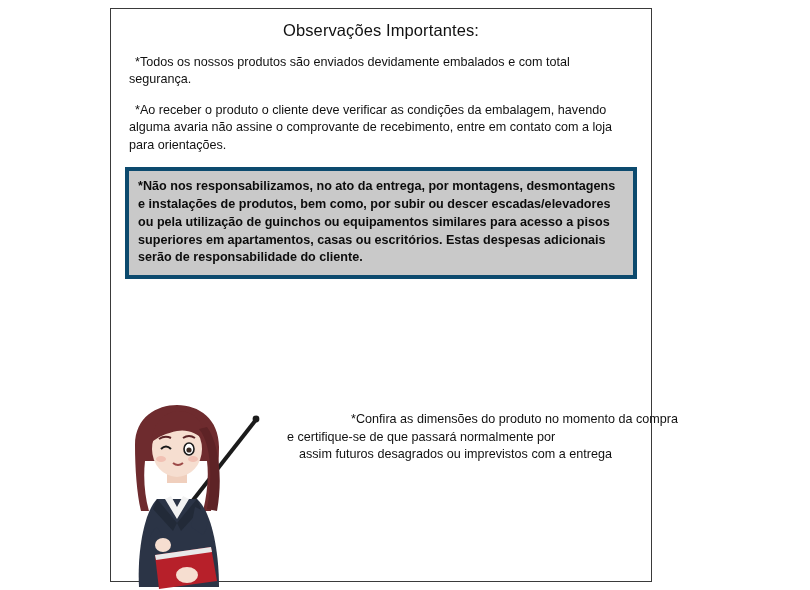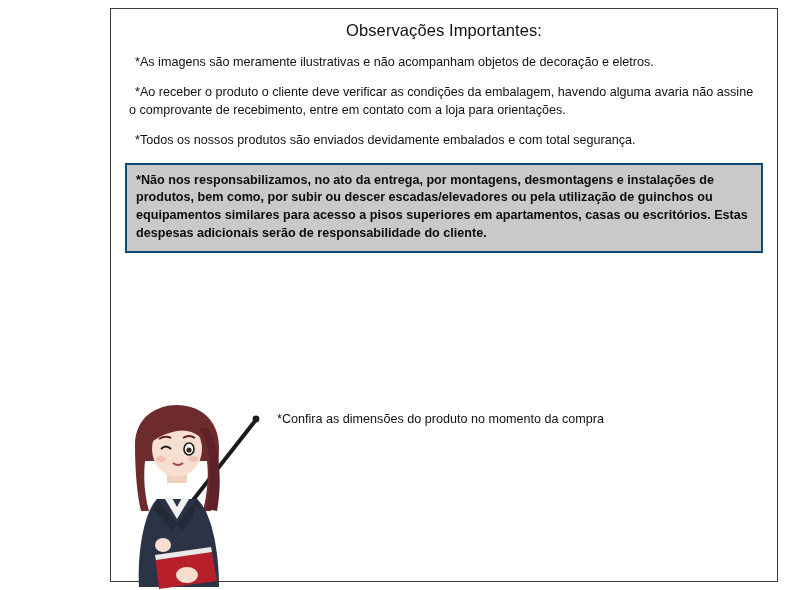--- a/index.html
+++ b/index.html
@@ -16,21 +16,21 @@
   .page {
     position: relative;
     width: 810px;
     height: 590px;
     background: #ffffff;
   }
   .notice-box {
     position: absolute;
     left: 110px;
     top: 8px;
-    width: 668px;
+    width: 542px;
     height: 574px;
     border: 1px solid #3a3a3a;
     box-sizing: border-box;
     background: #ffffff;
   }
   .notice-title {
     text-align: center;
     font-size: 16.5px;
     color: #111111;
     margin-top: 12px;
@@ -44,21 +44,21 @@
     font-size: 12.6px;
     line-height: 1.38;
     color: #111111;
     margin-bottom: 13px;
     text-indent: 6px;
   }
 
   .highlight {
     margin: 4px 14px 0 14px;
     background: #c9c9c9;
-    border: 2px solid #0c4a6e;
+    border: 4px solid #0c4a6e;
     box-sizing: border-box;
     padding: 7px 9px 8px 9px;
     font-size: 12.6px;
     line-height: 1.42;
     font-weight: bold;
     color: #0c0c0c;
   }
 
   .bottom-row {
     position: absolute;
@@ -69,21 +69,21 @@
   }
   .bottom-text {
     position: absolute;
     left: 152px;
     top: 12px;
     width: 415px;
     font-size: 12.6px;
     line-height: 1.4;
     color: #111111;
   }
-  .bottom-text .l1 { padding-left: 14px; }
+  .bottom-text .l1 { padding-left: 14px; text-align: right; }
   .bottom-text .l2 { padding-left: 24px; }
   .bottom-text .l3 { padding-left: 36px; }
   .bottom-text .l4 { padding-left: 36px; }
   .bottom-text .l5 { padding-left: 24px; }
 
   
   .illustration {
     position: absolute;
     left: -12px;
     top: 0px;
@@ -95,23 +95,22 @@
 </head>
 <body>
 
 <div class="page">
 
   <div class="notice-box">
 
     <div class="notice-title">Observações Importantes:</div>
 
     <div class="items">
-      <div class="item">*As imagens são meramente ilustrativas e não acompanham objetos de decoração e eletros.</div>
+      <div class="item">*Todos os nossos produtos são enviados devidamente embalados e com total segurança.</div>
       <div class="item">*Ao receber o produto o cliente deve verificar as condições da embalagem, havendo alguma avaria não assine o comprovante de recebimento, entre em contato com a loja para orientações.</div>
-      <div class="item">*Todos os nossos produtos são enviados devidamente embalados e com total segurança.</div>
     </div>
 
     <div class="highlight">*Não nos responsabilizamos, no ato da entrega, por montagens, desmontagens e instalações de produtos, bem como, por subir ou descer escadas/elevadores ou pela utilização de guinchos ou equipamentos similares para acesso a pisos superiores em apartamentos, casas ou escritórios. Estas despesas adicionais serão de responsabilidade do cliente.</div>
 
     <div class="bottom-row">
 
       <div class="illustration">
         <svg width="180" height="190" viewBox="0 0 180 190" xmlns="http://www.w3.org/2000/svg">
 
           <g>
@@ -155,18 +154,20 @@
 
           <path d="M56 156 L112 148 L118 182 L60 190 Z" fill="#b7202a"></path>
           <path d="M56 156 L112 148 L113 153 L57 161 Z" fill="#e9e9e9"></path>
 
           <ellipse cx="88" cy="176" rx="11" ry="8" fill="#f6ded0"></ellipse>
         </svg>
       </div>
 
       <div class="bottom-text">
         <div class="l1">*Confira as dimensões do produto no momento da compra</div>
+        <div class="l2">e certifique-se de que passará normalmente por</div>
+        <div class="l4">assim futuros desagrados ou imprevistos com a entrega</div>
       </div>
 
     </div>
 
   </div>
 </div>
 
 </body></html>

